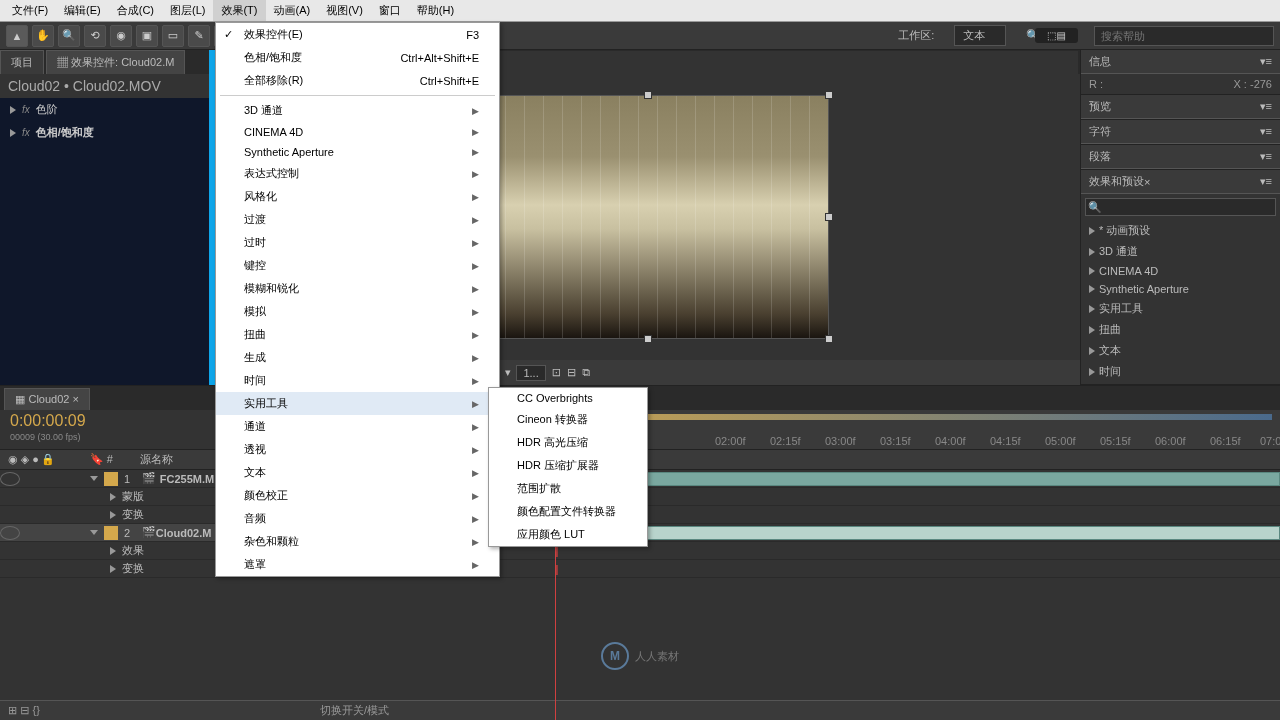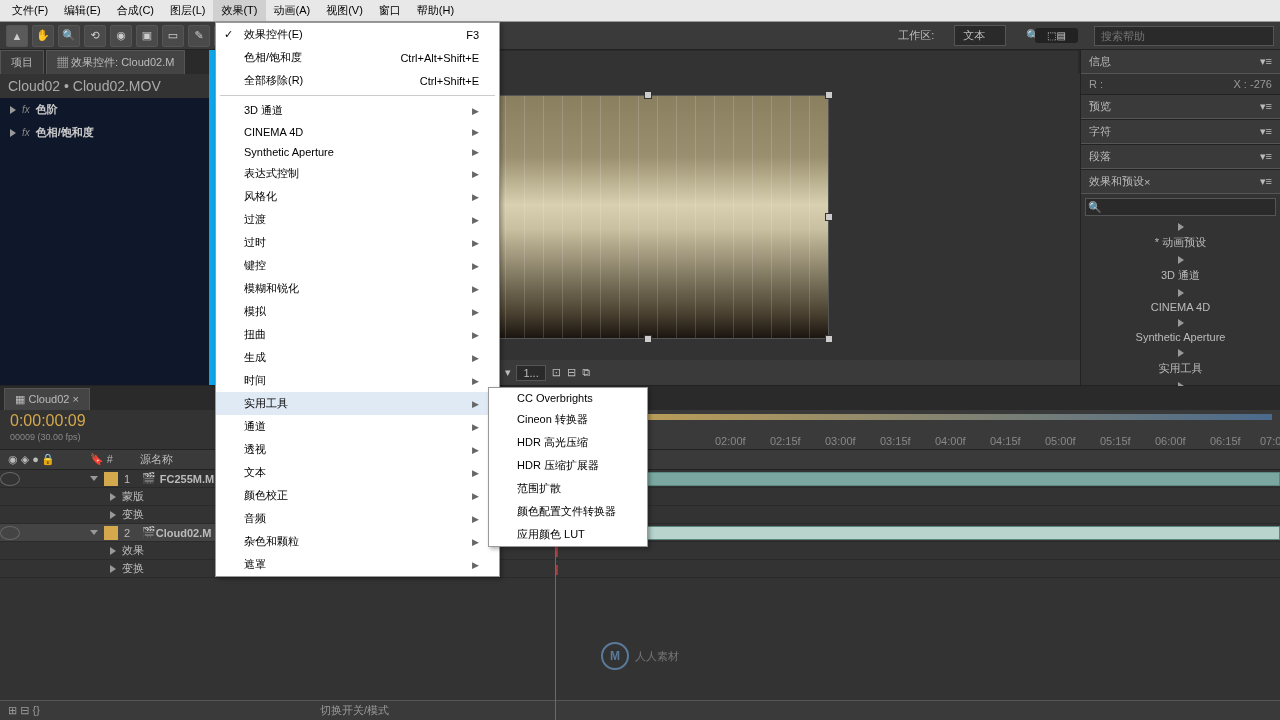--- a/index.html
+++ b/index.html
@@ -31,21 +31,21 @@
 .handle.tl { top: -5px; left: -5px; } .handle.tr { top: -5px; right: -5px; }
 .handle.bl { bottom: -5px; left: -5px; } .handle.br { bottom: -5px; right: -5px; }
 .handle.tm { top: -5px; left: 50%; margin-left: -4px; } .handle.bm { bottom: -5px; left: 50%; margin-left: -4px; }
 .handle.ml { top: 50%; left: -5px; margin-top: -4px; } .handle.mr { top: 50%; right: -5px; margin-top: -4px; }
 .viewer-controls { background: #3a3a3a; height: 25px; display: flex; align-items: center; padding: 0 6px; gap: 6px; font-size: 10px; }
 .vc-box { background: #2a2a2a; padding: 1px 6px; border: 1px solid #555; }
 .right-panel { width: 200px; background: #333; border-left: 1px solid #222; display: flex; flex-direction: column; }
 .rp-section { border-bottom: 1px solid #222; }
 .rp-header { background: #3a3a3a; padding: 4px 8px; display: flex; align-items: center; justify-content: space-between; border-bottom: 1px solid #555; }
 .rp-content { padding: 4px 8px; font-size: 10px; color: #999; }
-.rp-item { padding: 3px 8px; display: flex; align-items: center; gap: 4px; flex-direction: column; }
+.rp-item { padding: 3px 8px; display: flex; align-items: center; gap: 4px; }
 .tri-down { display: inline-block; width: 0; height: 0; border-left: 4px solid transparent; border-right: 4px solid transparent; border-top: 5px solid #999; }
 .timeline { background: #333; border-top: 1px solid #222; height: 335px; display: flex; flex-direction: column; }
 .tl-tabs { display: flex; background: #2a2a2a; height: 24px; align-items: flex-end; padding-left: 4px; }
 .tl-header { display: flex; background: #333; height: 40px; border-bottom: 1px solid #222; }
 .tl-left { width: 500px; border-right: 1px solid #222; display: flex; flex-direction: column; }
 .tl-time { color: #d4a84c; font-size: 16px; padding: 2px 10px; }
 .tl-frame { color: #888; font-size: 9px; padding: 0 10px; }
 .tl-ruler { flex: 1; background: #3a3a3a; display: flex; align-items: flex-end; position: relative; font-size: 9px; color: #888; }
 .tl-ruler span { position: absolute; bottom: 2px; }
 .tl-cols { display: flex; background: #3a3a3a; height: 20px; align-items: center; font-size: 10px; border-bottom: 1px solid #222; }
@@ -116,21 +116,21 @@
 <div class="main">
   <div class="left-panel">
     <div class="panel-tabs">
       <div class="tab">项目</div>
       <div class="tab active"><span>▦</span> <span>效果控件: Cloud02.M</span></div>
     </div>
     <div class="panel-sub">Cloud02 • Cloud02.MOV</div>
     <div class="effect-item">
         <span class="tri"></span>
         <span class="fx">fx</span>
-        <span style="font-weight:bold">色阶</span>
+        <span style="font-weight:normal">色阶</span>
       </div>
     <div class="effect-item">
         <span class="tri"></span>
         <span class="fx">fx</span>
         <span style="font-weight:bold">色相/饱和度</span>
       </div>
   </div>
 
   <div class="center-panel">
     <div class="comp-tabs">

